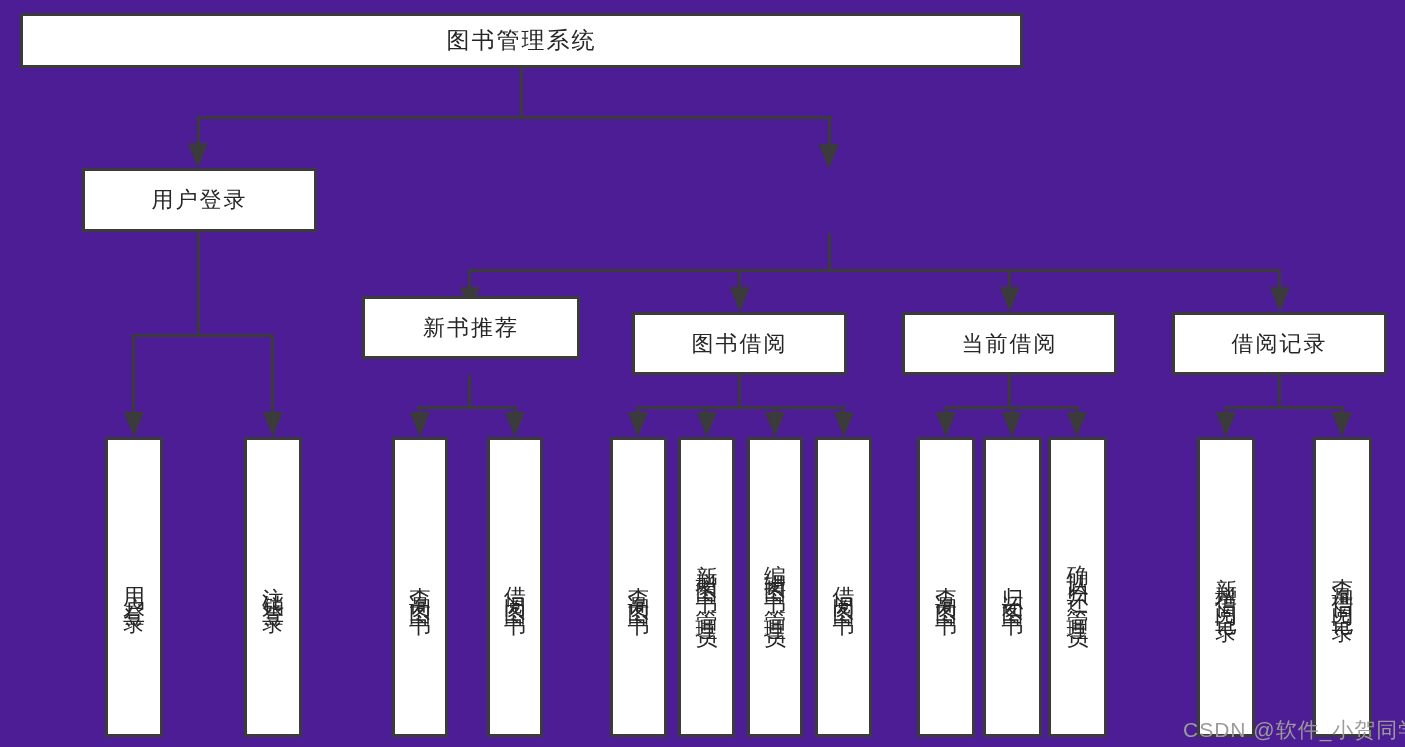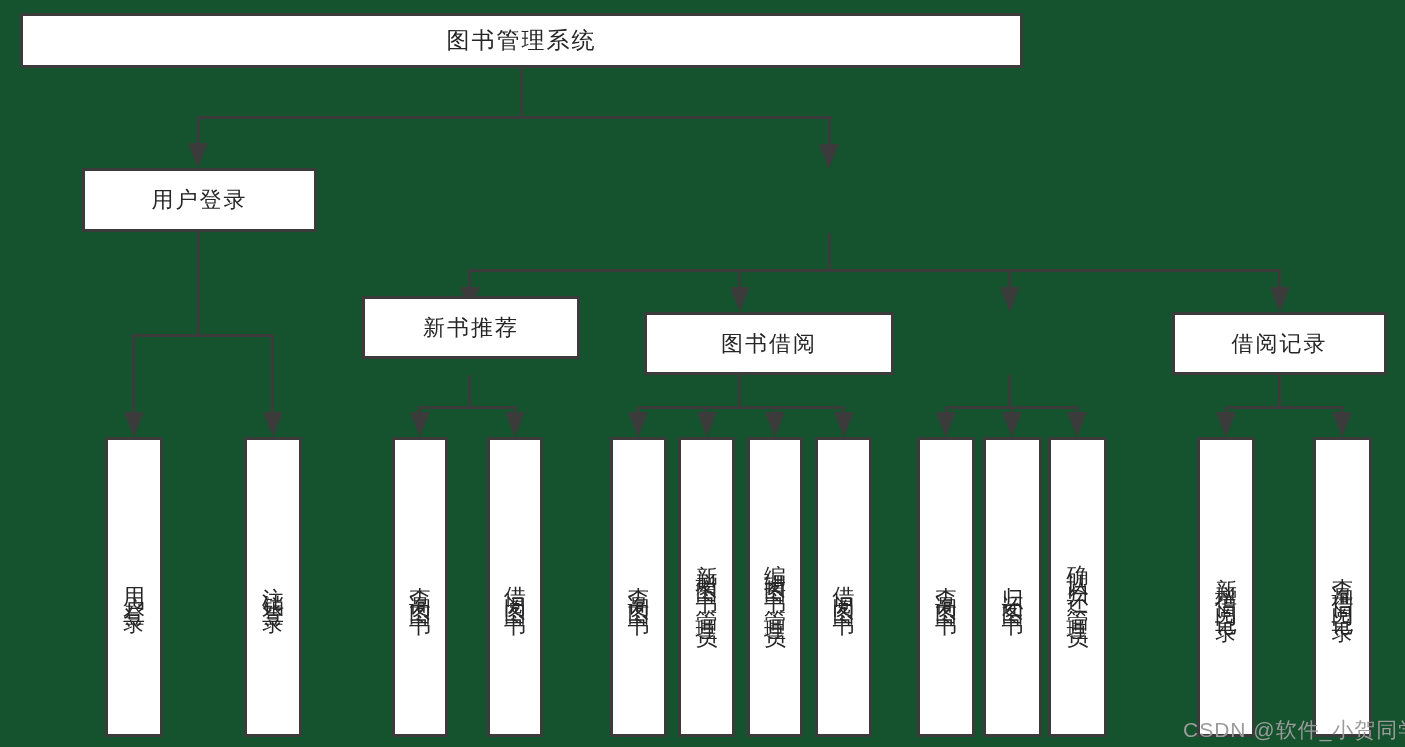--- a/index.html
+++ b/index.html
@@ -5,21 +5,21 @@
   :root{
     --line:#3b3b3b;
     --boxbg:#ffffff;
     --txt:#262626;
   }
   html,body{margin:0;padding:0;background:#ffffff;}
   body{font-family:"Liberation Sans","DejaVu Sans",sans-serif;}
   #stage{
     position:relative;
     width:1405px;height:747px;
-    background:#14532d;
+    background:#4c1d95;
     overflow:hidden;
   }
   .box{
     position:absolute;
     box-sizing:border-box;
     border:3px solid var(--line);
     background:var(--boxbg);
     color:var(--txt);
     display:flex;align-items:center;justify-content:center;
     font-size:22px;
@@ -123,21 +123,22 @@
   <div class="vl" style="left:1225px;top:406px;height:12px;"></div>
   <div class="vl" style="left:1341px;top:406px;height:12px;"></div>
   <div class="arw" style="left:1216px;top:412px;"></div>
   <div class="arw" style="left:1332px;top:412px;"></div>
 
   <div class="box root" style="left:20px;top:13px;width:1003px;height:55px;">图书管理系统</div>
 
   <div class="box" style="left:82px;top:168px;width:235px;height:64px;">用户登录</div>
 
   <div class="box" style="left:362px;top:296px;width:218px;height:63px;">新书推荐</div>
-  <div class="box" style="left:632px;top:312px;width:250px;height:63px;margin-left:12px;">图书借阅</div>
+  <div class="box" style="left:632px;top:312px;width:215px;height:63px;">图书借阅</div>
+  <div class="box" style="left:902px;top:312px;width:215px;height:63px;">当前借阅</div>
   <div class="box" style="left:1172px;top:312px;width:215px;height:63px;">借阅记录</div>
 
   <div class="vbox" style="left:105px;width:58px;">
     <span>用户登录</span>
     </div>
   <div class="vbox" style="left:244px;width:58px;">
     <span>注销登录</span>
     </div>
 
   <div class="vbox" style="left:392px;width:56px;">

